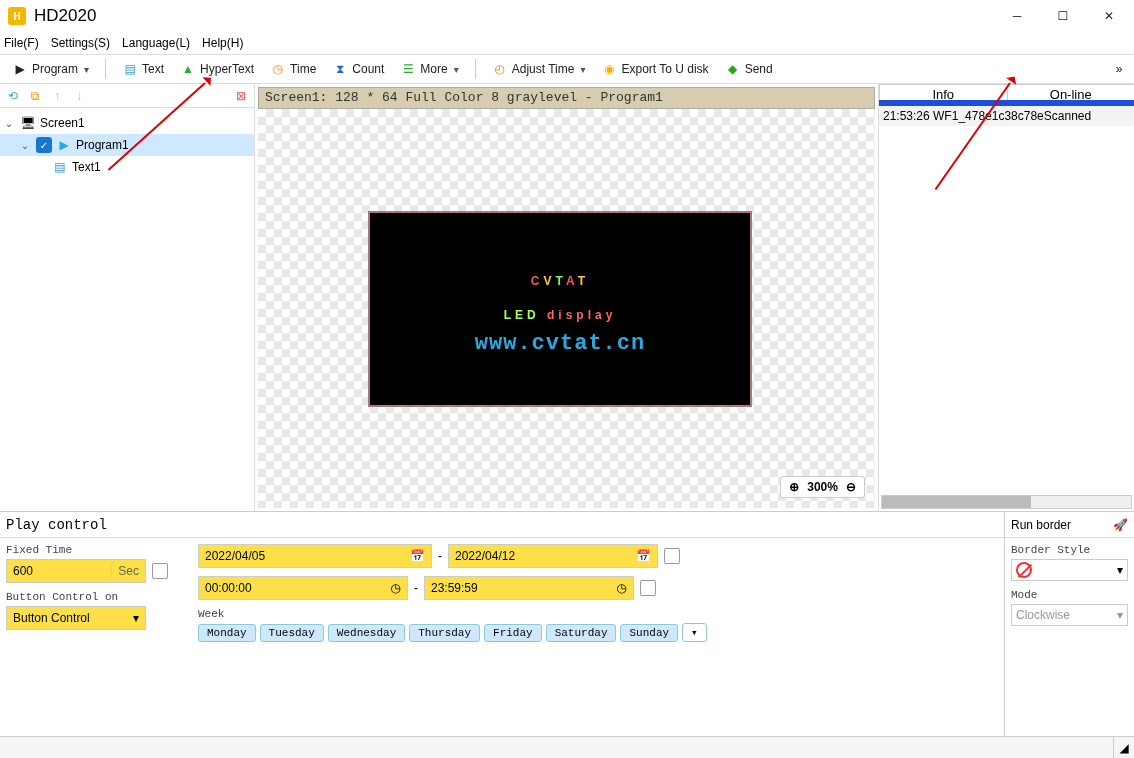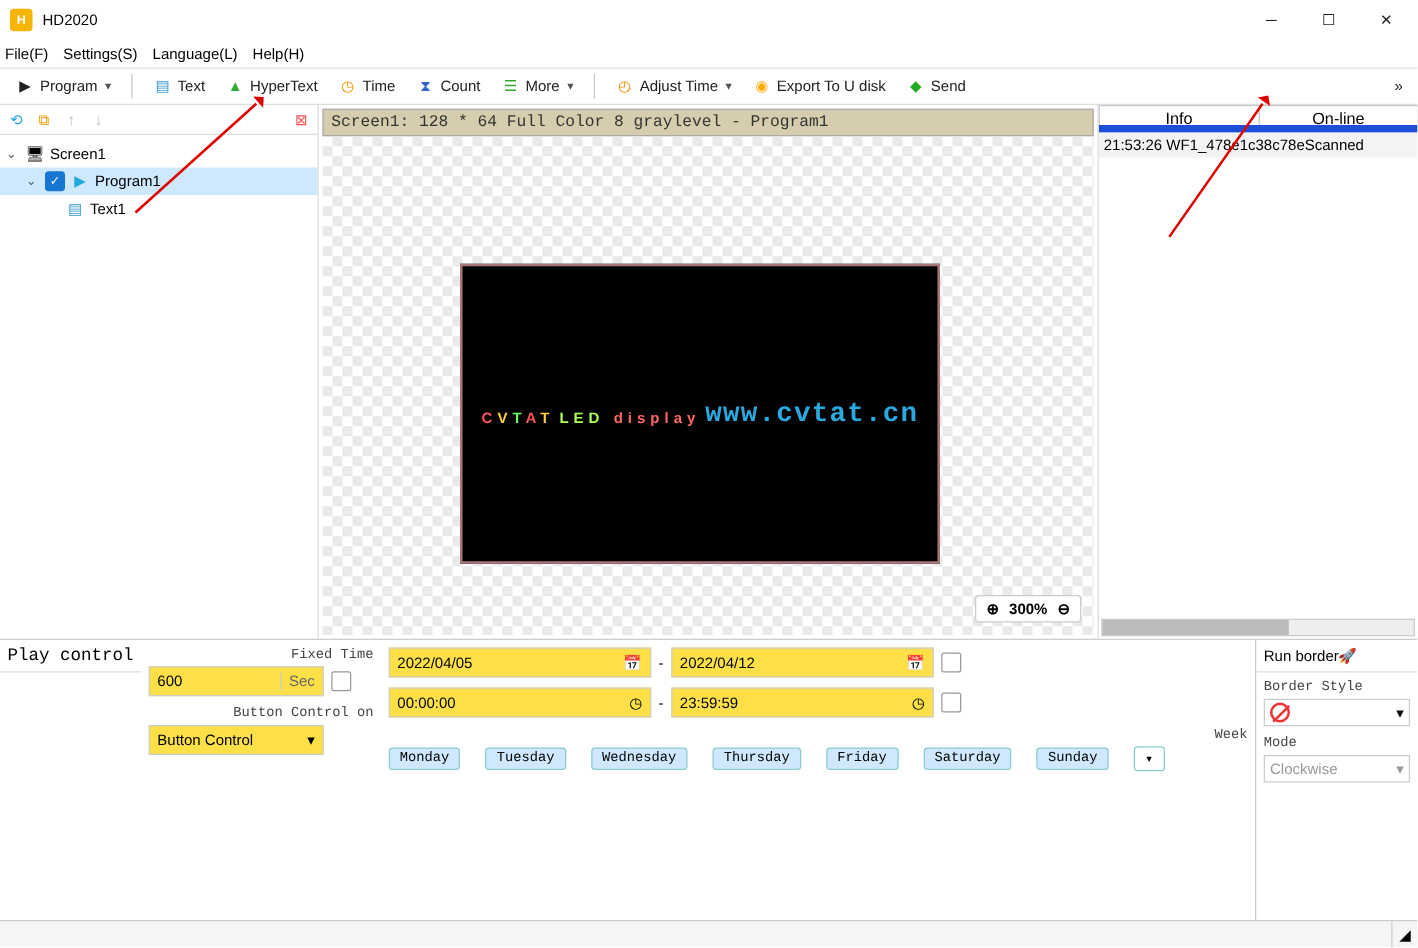--- a/index.html
+++ b/index.html
@@ -1,19 +1,19 @@
 <!DOCTYPE html>
 <html><head>
 <meta charset="utf-8">
 <style>
 * { box-sizing: border-box; margin: 0; padding: 0; font-family: "Segoe UI", Arial, sans-serif; font-size: 12px; }
 body { width: 1134px; height: 758px; background: #fff; display: flex; flex-direction: column; overflow: hidden; }
 .titlebar { height: 32px; display: flex; align-items: center; padding: 0 2px 0 8px; }
 .titlebar .app-icon { width: 18px; height: 18px; background: #f5b500; border-radius: 3px; display: flex; align-items: center; justify-content: center; color: #fff; font-size: 10px; font-weight: bold; margin-right: 8px;}
-.titlebar .title { flex: 1; font-size: 12px; }
+.titlebar .title { flex: 1; font-size: 17px; }
 .titlebar .winbtn { width: 46px; height: 30px; display: flex; align-items: center; justify-content: center; color:#222;}
 .menubar { height: 22px; display: flex; align-items: center; padding: 0 4px; gap: 12px; font-size: 13px; }
 .toolbar { height: 30px; border-top: 1px solid #ddd; border-bottom: 1px solid #ddd; display: flex; align-items: center; padding: 0 6px; gap: 4px; font-family: "Courier New", monospace; font-size: 13px; color:#222;}
 .toolbar .sep { width:1px; height:20px; background:#ccc; margin:0 6px;}
 .tbtn { display: flex; align-items: center; gap: 4px; padding: 2px 6px; border-radius:3px; }
 .tbtn .ico { width:16px; height:16px; display:inline-flex; align-items:center; justify-content:center;}
 .chev { font-size:10px; color:#555; margin-left:2px;}
 .overflow { margin-left:auto; width:18px; text-align:center;}
 .main { flex:1; display:flex; min-height:0; }
 .leftcol { width: 255px; border-right:1px solid #ddd; display:flex; flex-direction:column;}
@@ -22,47 +22,47 @@
 .tree { flex:1; font-size:13px; padding-top:4px;}
 .treerow { display:flex; align-items:center; height:22px; gap:4px;}
 .treerow.sel { background:#cde8ff; }
 .treerow .tw { width:14px; text-align:center; font-size:10px; color:#555;}
 .treerow .tico { width:16px; height:16px; display:flex; align-items:center; justify-content:center;}
 .center { flex:1; display:flex; flex-direction:column; border-right:1px solid #ddd; position:relative; min-width:0;}
 .canvashdr { height:22px; background:#d6cdae; border:1px solid #aaa; margin:3px 3px 0 3px; padding:2px 6px; font-family:"Courier New",monospace; font-size:13px; color:#333; overflow:hidden; white-space:nowrap;}
 .canvas { flex:1; margin:0 3px 3px 3px; position:relative; overflow:hidden;
   background-image: linear-gradient(45deg,#e8e8e8 25%,transparent 25%),linear-gradient(-45deg,#e8e8e8 25%,transparent 25%),linear-gradient(45deg,transparent 75%,#e8e8e8 75%),linear-gradient(-45deg,transparent 75%,#e8e8e8 75%);
   background-size:16px 16px; background-position:0 0,0 8px,8px -8px,-8px 0;}
-.ledpanel { position:absolute; left:110px; top:102px; width:384px; height:240px; background:#000; border:2px solid #a77; display:flex; flex-direction:row; align-items:center; justify-content:center; gap:4px;}
+.ledpanel { position:absolute; left:110px; top:102px; width:384px; height:196px; background:#000; border:2px solid #a77; display:flex; flex-direction:column; align-items:center; justify-content:center; gap:4px;}
 .ledline { font-family:"Courier New",monospace; font-weight:bold; font-size:28px; letter-spacing:4px; text-align:center;}
 .l1 span:nth-child(1){color:#f55;} .l1 span:nth-child(2){color:#fc3;} .l1 span:nth-child(3){color:#6f6;} .l1 span:nth-child(4){color:#f55;} .l1 span:nth-child(5){color:#fc3;}
 .l2 { color:#af5; font-size:26px;} .l2 .d{color:#f66;}
 .l3 { color:#2aa9e0; font-size:22px; font-weight:bold; letter-spacing:1px;}
 .zoom { position:absolute; right:10px; bottom:10px; background:#fff; border:1px solid #ccc; border-radius:3px; padding:3px 8px; display:flex; align-items:center; gap:8px; font-weight:bold; font-size:14px;}
 .rightpanel { width:255px; display:flex; flex-direction:column;}
 .rtabs { display:flex; height:22px; border-bottom:6px solid #1d4ed8; font-family:"Courier New",monospace;}
 .rtab { flex:1; text-align:center; border:1px solid #ccc; border-bottom:none; margin-right:-1px; line-height:20px; font-size:13px;}
 .rtab.active{ background:#fff; font-weight:normal;}
 .loglist { flex:1; font-family:"Courier New",monospace; font-size:12px; overflow:hidden;}
 .logrow { background:#f3f3f3; padding:3px 4px; white-space:nowrap;}
 .hscroll { height:14px; background:#eee; border:1px solid #ccc; margin:2px; position:relative;}
 .hscroll .thumb{ position:absolute; left:0; top:0; bottom:0; width:60%; background:#bbb;}
 .bottom { border-top:1px solid #ccc; display:flex; height:225px;}
-.playcol { flex:1; display:flex; flex-direction:row;text-align:right;}
+.playcol { flex:1; display:flex; flex-direction:column;}
 .sectionhdr { height:26px; border-bottom:1px solid #ddd; display:flex; align-items:center; padding:0 6px; font-family:"Courier New",monospace; font-size:14px;}
 .playbody { flex:1; display:flex; padding:6px; gap:12px;}
 .fgroup { font-size:11px;}
 .flabel { color:#444; font-size:11px; margin-bottom:3px; font-family:Liberation Mono, monospace;}
 .frow { display:flex; align-items:center; gap:6px; margin-bottom:8px;}
 .inp { border:1px solid #ccc; height:24px; padding:0 6px; font-family:"Courier New",monospace; font-size:12px; background:#fde047; display:flex; align-items:center; justify-content:space-between;}
 .inp .suffix{ border-left:1px solid #ccc; padding-left:6px; color:#666;}
 .chk { width:16px; height:16px; border:1px solid #999; border-radius:2px;}
 .daytag { background:#cfe8ff; border:1px solid #8cc; border-radius:3px; padding:2px 8px; font-family:"Courier New",monospace; font-size:11px;}
 .runcol { width:130px; border-left:1px solid #ccc; display:flex; flex-direction:column;}
-.runhdr { height:26px; border-bottom:1px solid #ddd; display:flex; align-items:center; justify-content:flex-start; padding:0 6px; font-family:"Courier New",monospace; font-size:13px;}
+.runhdr { height:26px; border-bottom:1px solid #ddd; display:flex; align-items:center; justify-content:space-between; padding:0 6px; font-family:"Courier New",monospace; font-size:13px;}
 .runbody { padding:6px; font-size:11px;}
 .sel2 { border:1px solid #ccc; height:22px; display:flex; align-items:center; justify-content:space-between; padding:0 4px; font-family:"Courier New",monospace; font-size:12px; margin-bottom:8px;}
 .nocircle{ width:16px; height:16px; border:2px solid #e33; border-radius:50%; position:relative;}
 .nocircle::after{content:""; position:absolute; width:18px; height:2px; background:#e33; top:6px; left:-2px; transform:rotate(-45deg);}
 .statusbar { height:22px; border-top:1px solid #ccc; background:#f5f5f5; display:flex;}
 .statusbar .cell{ flex:1; border-right:1px solid #ccc;}
 .arrow { position:absolute; background:#d00; height:2px; transform-origin:right center; z-index:100;}
 .arrow::after{content:""; position:absolute; right:-2px; top:-5px; border:6px solid transparent; border-left-color:#d00; transform:translateX(100%);}
 </style>
 </head>
@@ -207,21 +207,21 @@
               <div class="inp" style="width:140px">
                 <span>Button Control</span>
                 <span>▾</span>
               </div>
             </div>
         </div>
       </div>
       <div style="flex:1">
         <div class="fgroup">
           <div class="frow">
-            <div class="inp" style="width:210px">
+            <div class="inp" style="width:234px">
                 <span>2022/04/05</span>
                 <span>📅</span>
               </div>
             <span>-</span>
             <div class="inp" style="width:210px">
                 <span>2022/04/12</span>
                 <span>📅</span>
               </div>
             <div class="chk"></div>
           </div>
@@ -235,21 +235,21 @@
             <span>-</span>
             <div class="inp" style="width:210px">
                 <span>23:59:59</span>
                 <span>◷</span>
               </div>
             <div class="chk"></div>
           </div>
         </div>
         <div class="fgroup">
           <div class="flabel">Week</div>
-          <div class="frow" style="flex-wrap:wrap;gap:20px">
+          <div class="frow" style="flex-wrap:wrap;gap:4px">
             <span class="daytag">Monday</span>
             <span class="daytag">Tuesday</span>
             <span class="daytag">Wednesday</span>
             <span class="daytag">Thursday</span>
             <span class="daytag">Friday</span>
             <span class="daytag">Saturday</span>
             <span class="daytag">Sunday</span>
             <span class="daytag" style="background:#fff">▾</span>
           </div>
         </div>

